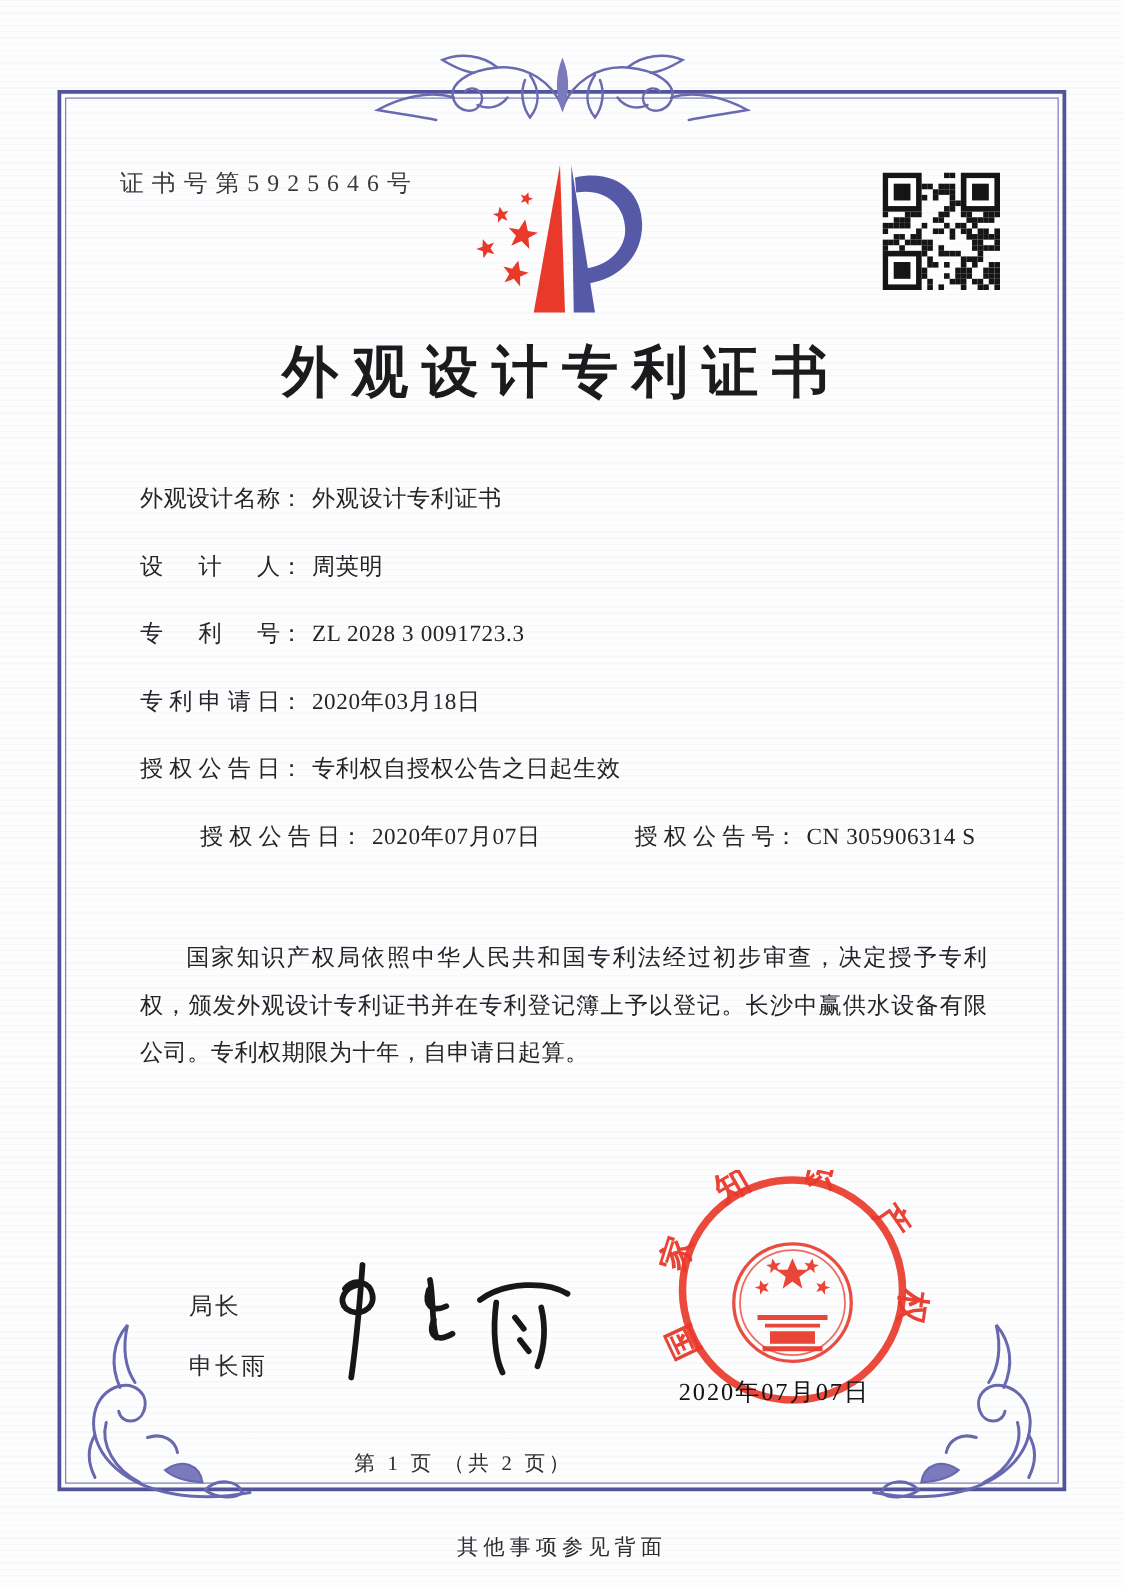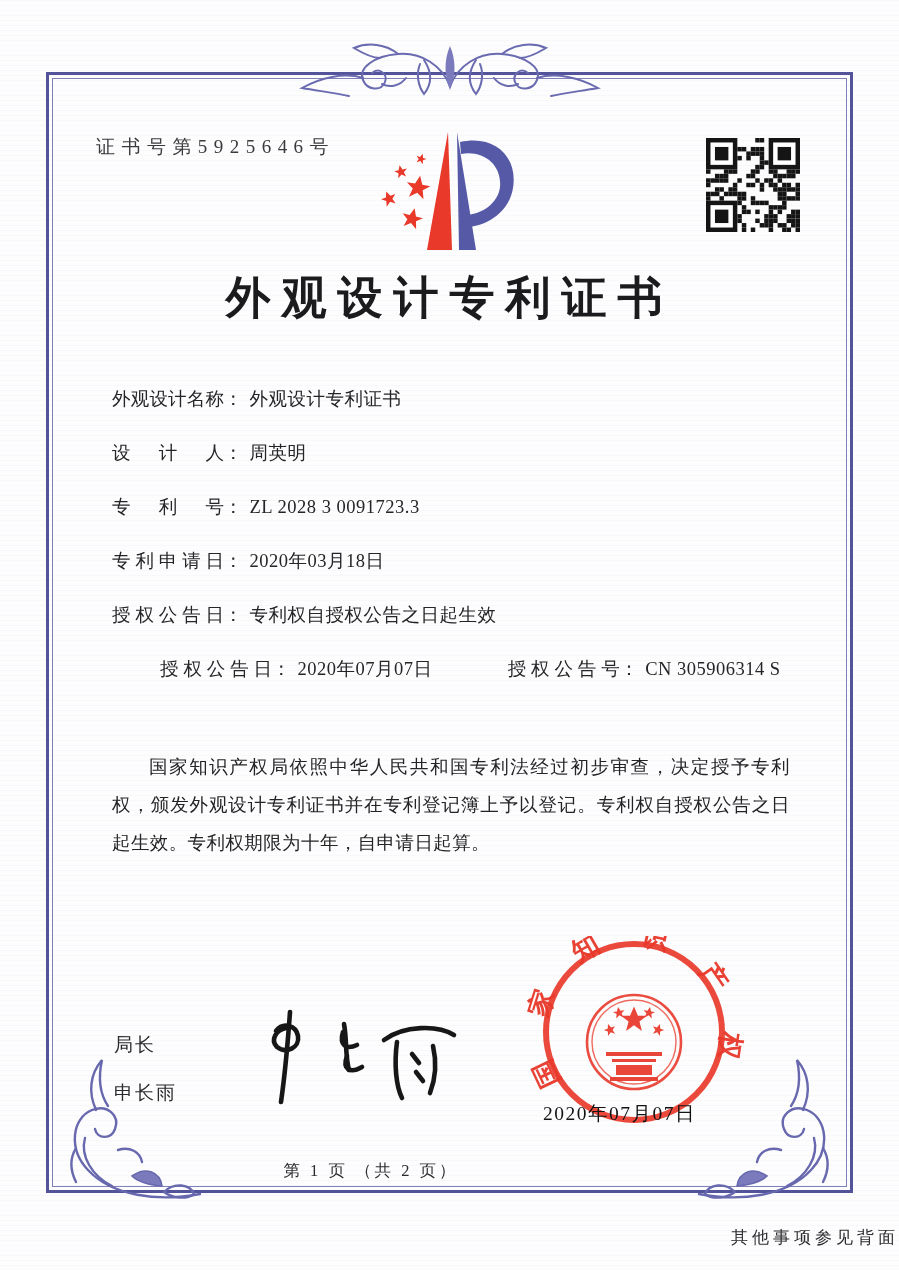--- a/index.html
+++ b/index.html
@@ -54,36 +54,36 @@
   .field-value { margin-left:7px; letter-spacing:0.5px; }
 
   .body-text {
     position:absolute; left:112px; top:748px; width:678px;
     font-size:18.5px; line-height:38px; text-align:justify; color:#242426;
     letter-spacing:0.4px;
   }
   .body-text p { text-indent:2em; }
 
   .officer { position:absolute; left:114px; top:1032px; font-size:19px; color:#2a2a2c; }
-  .officer div { margin-bottom:22px; letter-spacing:2px; }
+  .officer div { margin-bottom:22px; letter-spacing:2px;margin-left:37px; }
 
   .signature { position:absolute; left:246px; top:996px; width:230px; height:115px; }
 
   .seal { position:absolute; left:518px; top:936px; width:232px; height:208px; }
   .seal-date {
     position:absolute; left:543px; top:1100px;
     font-size:19.5px; color:#131313; letter-spacing:1.5px;
   }
 
   .footer-page {
     position:absolute; left:0; top:1160px; width:742px; text-align:center;
     font-size:16.5px; letter-spacing:3px; color:#2c2c2e;
   }
   .back-note {
-    position:absolute; left:0; top:1226px; width:899px; text-align:right;
+    position:absolute; left:0; top:1226px; width:899px; text-align:center;
     font-size:17px; letter-spacing:4px; color:#2c2c2e;
   }
 </style>
 </head>
 <body>
 
 <div class="sheet">
 
   <div class="frame">
     <div class="frame-inner"></div>
@@ -320,21 +320,21 @@
       <span class="pair first">
         <span class="field-label">授权公告日</span><span class="field-colon">：</span><span class="field-value">2020年07月07日</span>
       </span>
       <span class="pair">
         <span class="field-label">授权公告号</span><span class="field-colon">：</span><span class="field-value">CN 305906314 S</span>
       </span>
     </div>
   </div>
 
   <div class="body-text">
-    <p>国家知识产权局依照中华人民共和国专利法经过初步审查，决定授予专利权，颁发外观设计专利证书并在专利登记簿上予以登记。专利权自授权公告之日起生效。专利权期限为十年，自申请日起算。</p>
+    <p>国家知识产权局依照中华人民共和国专利法经过初步审查，决定授予专利权，颁发外观设计专利证书并在专利登记簿上予以登记。长沙中赢供水设备有限公司。专利权期限为十年，自申请日起算。</p>
   </div>
 
   <div class="officer">
     <div>局长</div>
     <div>申长雨</div>
   </div>
 
   <svg class="signature" viewBox="0 0 230 115">
     <g stroke="#171717" stroke-width="4.6" fill="none" stroke-linecap="round" stroke-linejoin="round">
       <path d="M40,32 C30,34 24,44 31,51 C40,58 54,52 52,40 C50,29 37,26 30,35"></path>

